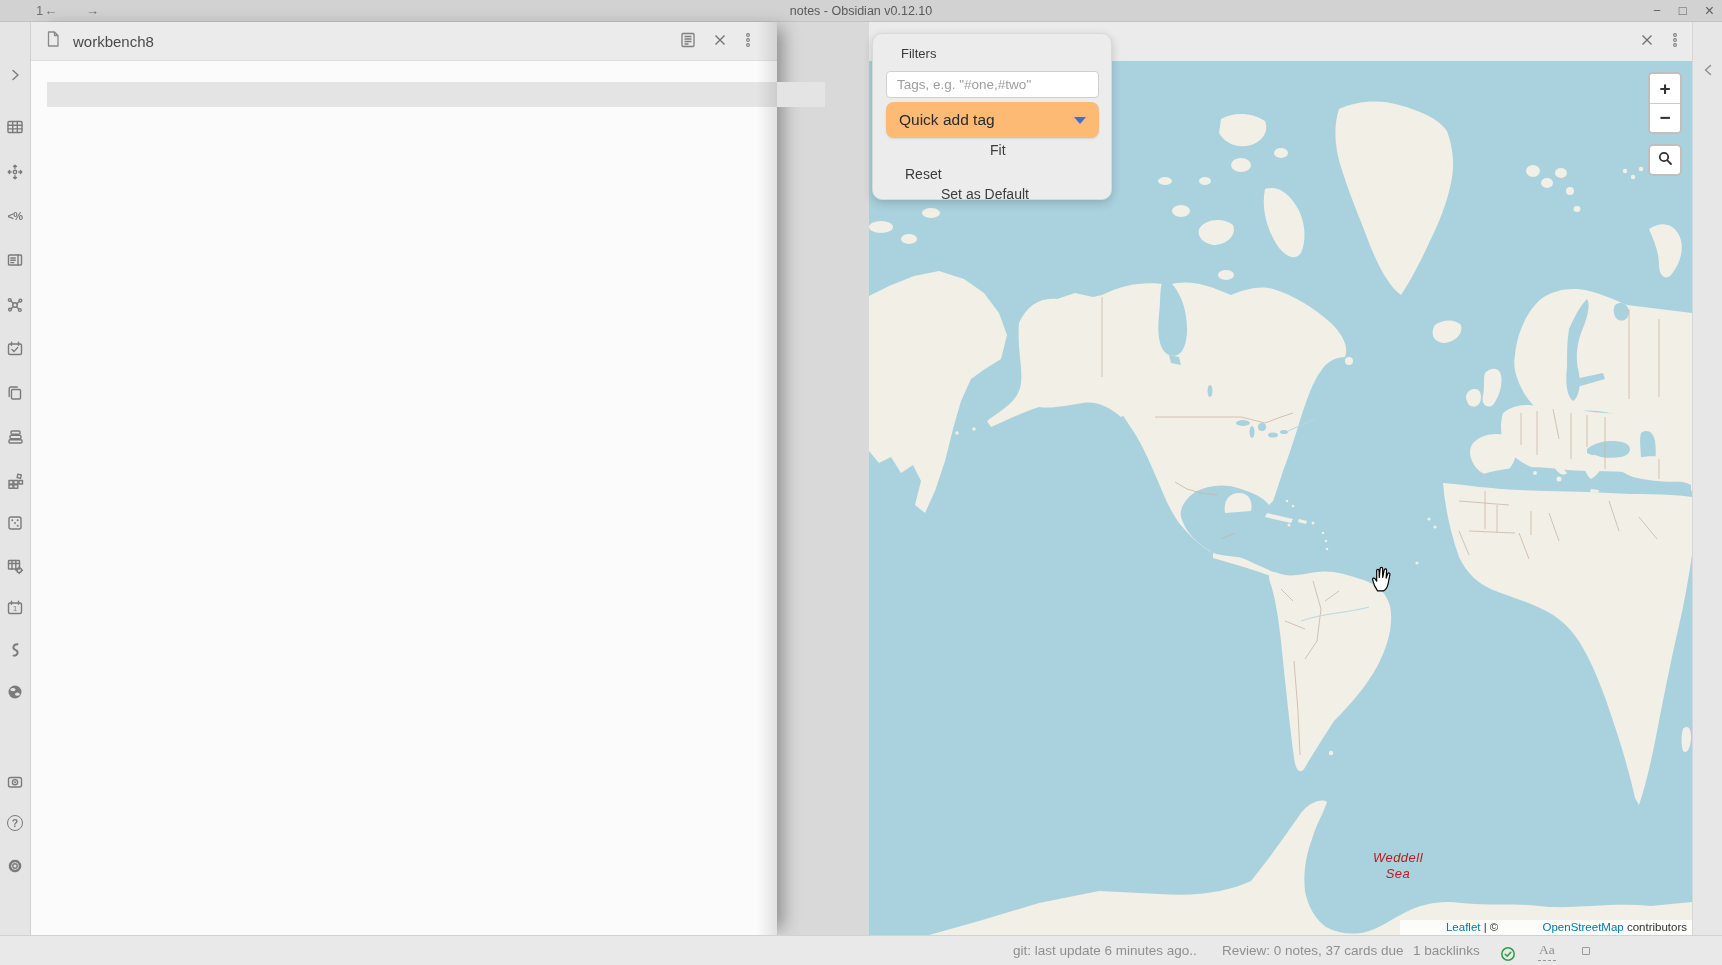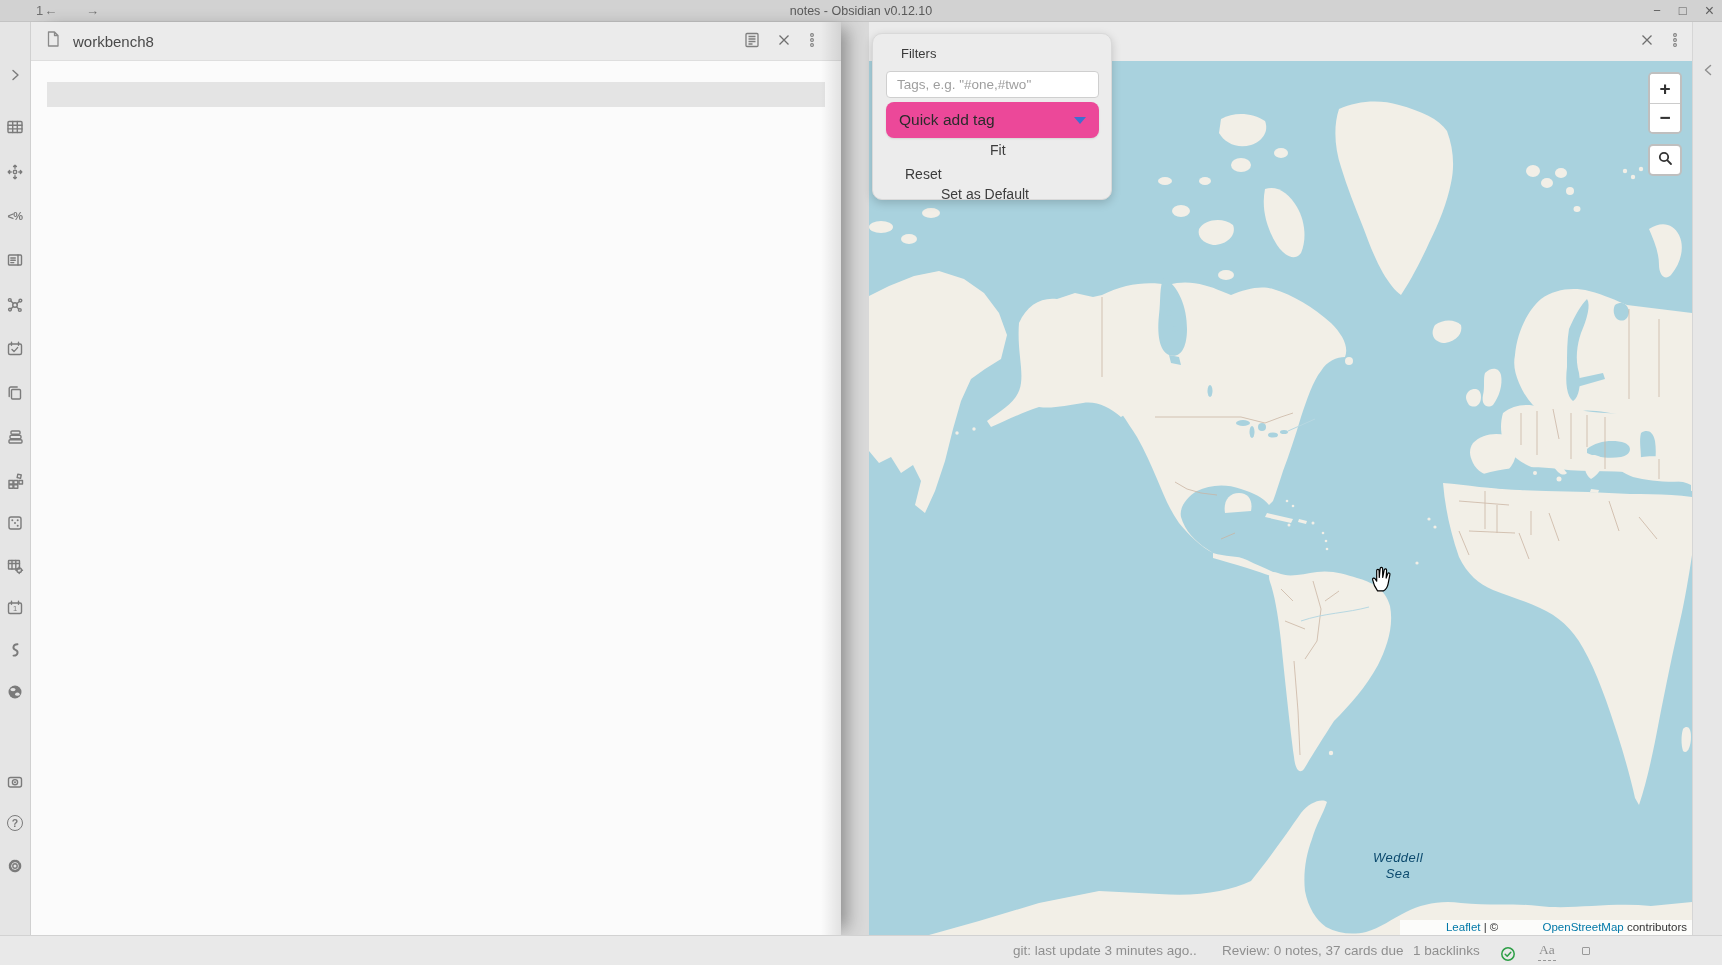--- a/index.html
+++ b/index.html
@@ -16,56 +16,56 @@
   .titlebar .app-title { text-align:center; line-height:22px; font-size:12.5px; color:#5a5a5a; }
   .winctl { position:absolute; top:0; right:8px; height:22px; display:flex; gap:18px; align-items:center; }
   .winctl span { color:#5f5f5f; font-size:13px; line-height:22px; cursor:default; }
   
   .ribbon { position:absolute; top:22px; left:0; width:31px; bottom:0; background:#e5e5e5; border-right:1px solid #d0d0d0; z-index:4; }
   .ric { position:absolute; left:6px; width:18px; height:18px; color:#7b7b7b; display:flex; align-items:center; justify-content:center; }
   .ric svg { stroke:#7b7b7b; fill:none; stroke-width:1.4; stroke-linecap:round; stroke-linejoin:round; }
   .glyph-ic { font-size:11px; font-weight:bold; color:#7b7b7b; letter-spacing:-0.5px; }
   .help-ic { width:16px; height:16px; border:1.4px solid #7b7b7b; border-radius:50%; font-size:10.5px; display:flex; align-items:center; justify-content:center; font-weight:bold;}
   
-  .pane-left { position:absolute; left:31px; top:22px; width:810px; bottom:30px; z-index:3;
+  .pane-left { position:absolute; left:31px; top:22px; width:746px; bottom:30px; z-index:3;
                box-shadow:12px 0 16px -6px rgba(50,50,50,0.45); background:#fbfbfb; }
   .pane-left::after { content:""; position:absolute; top:0; right:0; bottom:0; width:20px;
                background:linear-gradient(to right, rgba(0,0,0,0), rgba(0,0,0,0.10)); pointer-events:none; }
   .pane-header { height:39px; background:#ebebeb; border-bottom:1px solid #dedede; position:relative; display:flex; align-items:center; }
   .file-ic { margin-left:13px; }
   .tab-title { margin-left:11px; font-size:15px; color:#4a4a4a; }
   .ph-actions { position:absolute; right:24px; top:0; height:39px; display:flex; align-items:center; gap:15px; }
   .note-body { position:absolute; top:39px; left:0; right:0; bottom:0; background:#fbfbfb; }
   .note-block { position:absolute; left:16px; top:21px; width:778px; height:25px; background:#e4e4e4; }
   .pane-right { position:absolute; left:869px; top:22px; width:823px; bottom:30px; background:#ebebeb; }
   .pane-right .pane-header { border-bottom:none; }
   .accent-line { height:3px; background:#5560d6; }
   
   .map { position:absolute; top:39px; left:0; right:0; bottom:0; overflow:hidden; background:#a9d2de; cursor:grab; }
   .map svg.world { position:absolute; top:0; left:0; }
   .sea-label { position:absolute; left:496px; top:789px; width:66px; text-align:center; font-style:italic;
-               font-size:13px; line-height:16px; color:#0c4a6e; letter-spacing:0.5px; }
+               font-size:13px; line-height:16px; color:#b91c1c; letter-spacing:0.5px; }
   .attribution { position:absolute; right:0; bottom:0; background:rgba(255,255,255,0.78); padding:1px 5px 2px 5px;
                font-size:11.5px; color:#333; white-space:nowrap; }
   .attribution a { color:#0078a8; text-decoration:none;margin-left:41px; }
   .lz-box { position:absolute; top:11px; right:10px; width:34px; border:2px solid rgba(0,0,0,0.25); border-radius:5px; background:#fff; overflow:hidden; }
   .lz-btn { width:100%; height:29px; display:flex; align-items:center; justify-content:center; font-size:19px; font-weight:bold; color:#333; background:#fff; }
   .lz-btn + .lz-btn { border-top:1px solid #ccc; }
   .lz-search { position:absolute; top:83px; right:10px; width:34px; height:32px; border:2px solid rgba(0,0,0,0.25); border-radius:5px; background:#fff; display:flex; align-items:center; justify-content:center; }
   
   .right-strip { position:absolute; right:0; top:22px; width:30px; bottom:30px; background:#e7e7e7; border-left:1px solid #d6d6d6; }
   .collapse-right { position:absolute; top:40px; left:7px; }
   
   .filters { position:absolute; left:872px; top:33px; width:240px; height:167px; background:#ececec;
              border:1px solid #d9d9d9; border-radius:10px; box-shadow:0 3px 10px rgba(0,0,0,0.18); z-index:6; }
   .filters-title { position:absolute; left:28px; top:12px; font-size:13px; color:#3a3a3a; }
   .tags-input { position:absolute; left:13px; top:37px; width:213px; height:27px; border:1px solid #cfcfcf; border-radius:4px;
              background:#fff; font-size:13.5px; padding:0 10px; color:#333; font-family:"Liberation Sans",sans-serif; }
   .tags-input::placeholder { color:#9e9e9e; }
-  .quick-add { position:absolute; left:13px; top:68px; width:213px; height:36px; background:#ec4899; border-radius:8px;
+  .quick-add { position:absolute; left:13px; top:68px; width:213px; height:36px; background:#fdba74; border-radius:8px;
              box-shadow:0 1px 2px rgba(0,0,0,0.10); display:flex; align-items:center; padding:0 13px; font-size:15.5px; color:#2b2b2b; }
   .caret { position:absolute; right:13px; top:15px; width:0; height:0; border-left:6px solid transparent;
              border-right:6px solid transparent; border-top:7px solid #3f6fd0; }
   .f-btn { position:absolute; font-size:14px; color:#3c3c3c; }
   .f-reset { left:32px; top:108px;margin-top:24px; }
   .f-fit   { left:117px; top:108px; }
   .f-setdef{ left:32px; top:152px;margin-left:36px; }
   
   .statusbar { position:absolute; left:0; right:0; bottom:0; height:30px; background:#e9e9e9; border-top:1px solid #d2d2d2;
              font-size:13.5px; color:#8f8f8f; z-index:7; }
@@ -427,21 +427,21 @@
   <div class="quick-add">
     <span>Quick add tag</span>
     <span class="caret"></span>
   </div>
   <div class="f-btn f-reset">Reset</div>
   <div class="f-btn f-fit">Fit</div>
   <div class="f-btn f-setdef">Set as Default</div>
 </div>
 
 <div class="statusbar">
-  <span class="sb-item sb-git">git: last update 3 minutes ago..</span>
+  <span class="sb-item sb-git">git: last update 6 minutes ago..</span>
   <span class="sb-item sb-review">Review: 0 notes, 37 cards due</span>
   <span class="sb-item sb-back">1 backlinks</span>
   <span class="sb-item sb-check">
     <svg width="16" height="16" style="stroke:#2c9e45;fill:none;stroke-width:1.5;stroke-linecap:round;stroke-linejoin:round">
         <circle cx="8" cy="8" r="6.2"></circle>
         <path d="M5.2 8.2l2 2 3.6-4"></path>
       </svg>
   </span>
   <span class="sb-item sb-aa">Aa</span>
   <span class="sb-item sb-square"></span>

